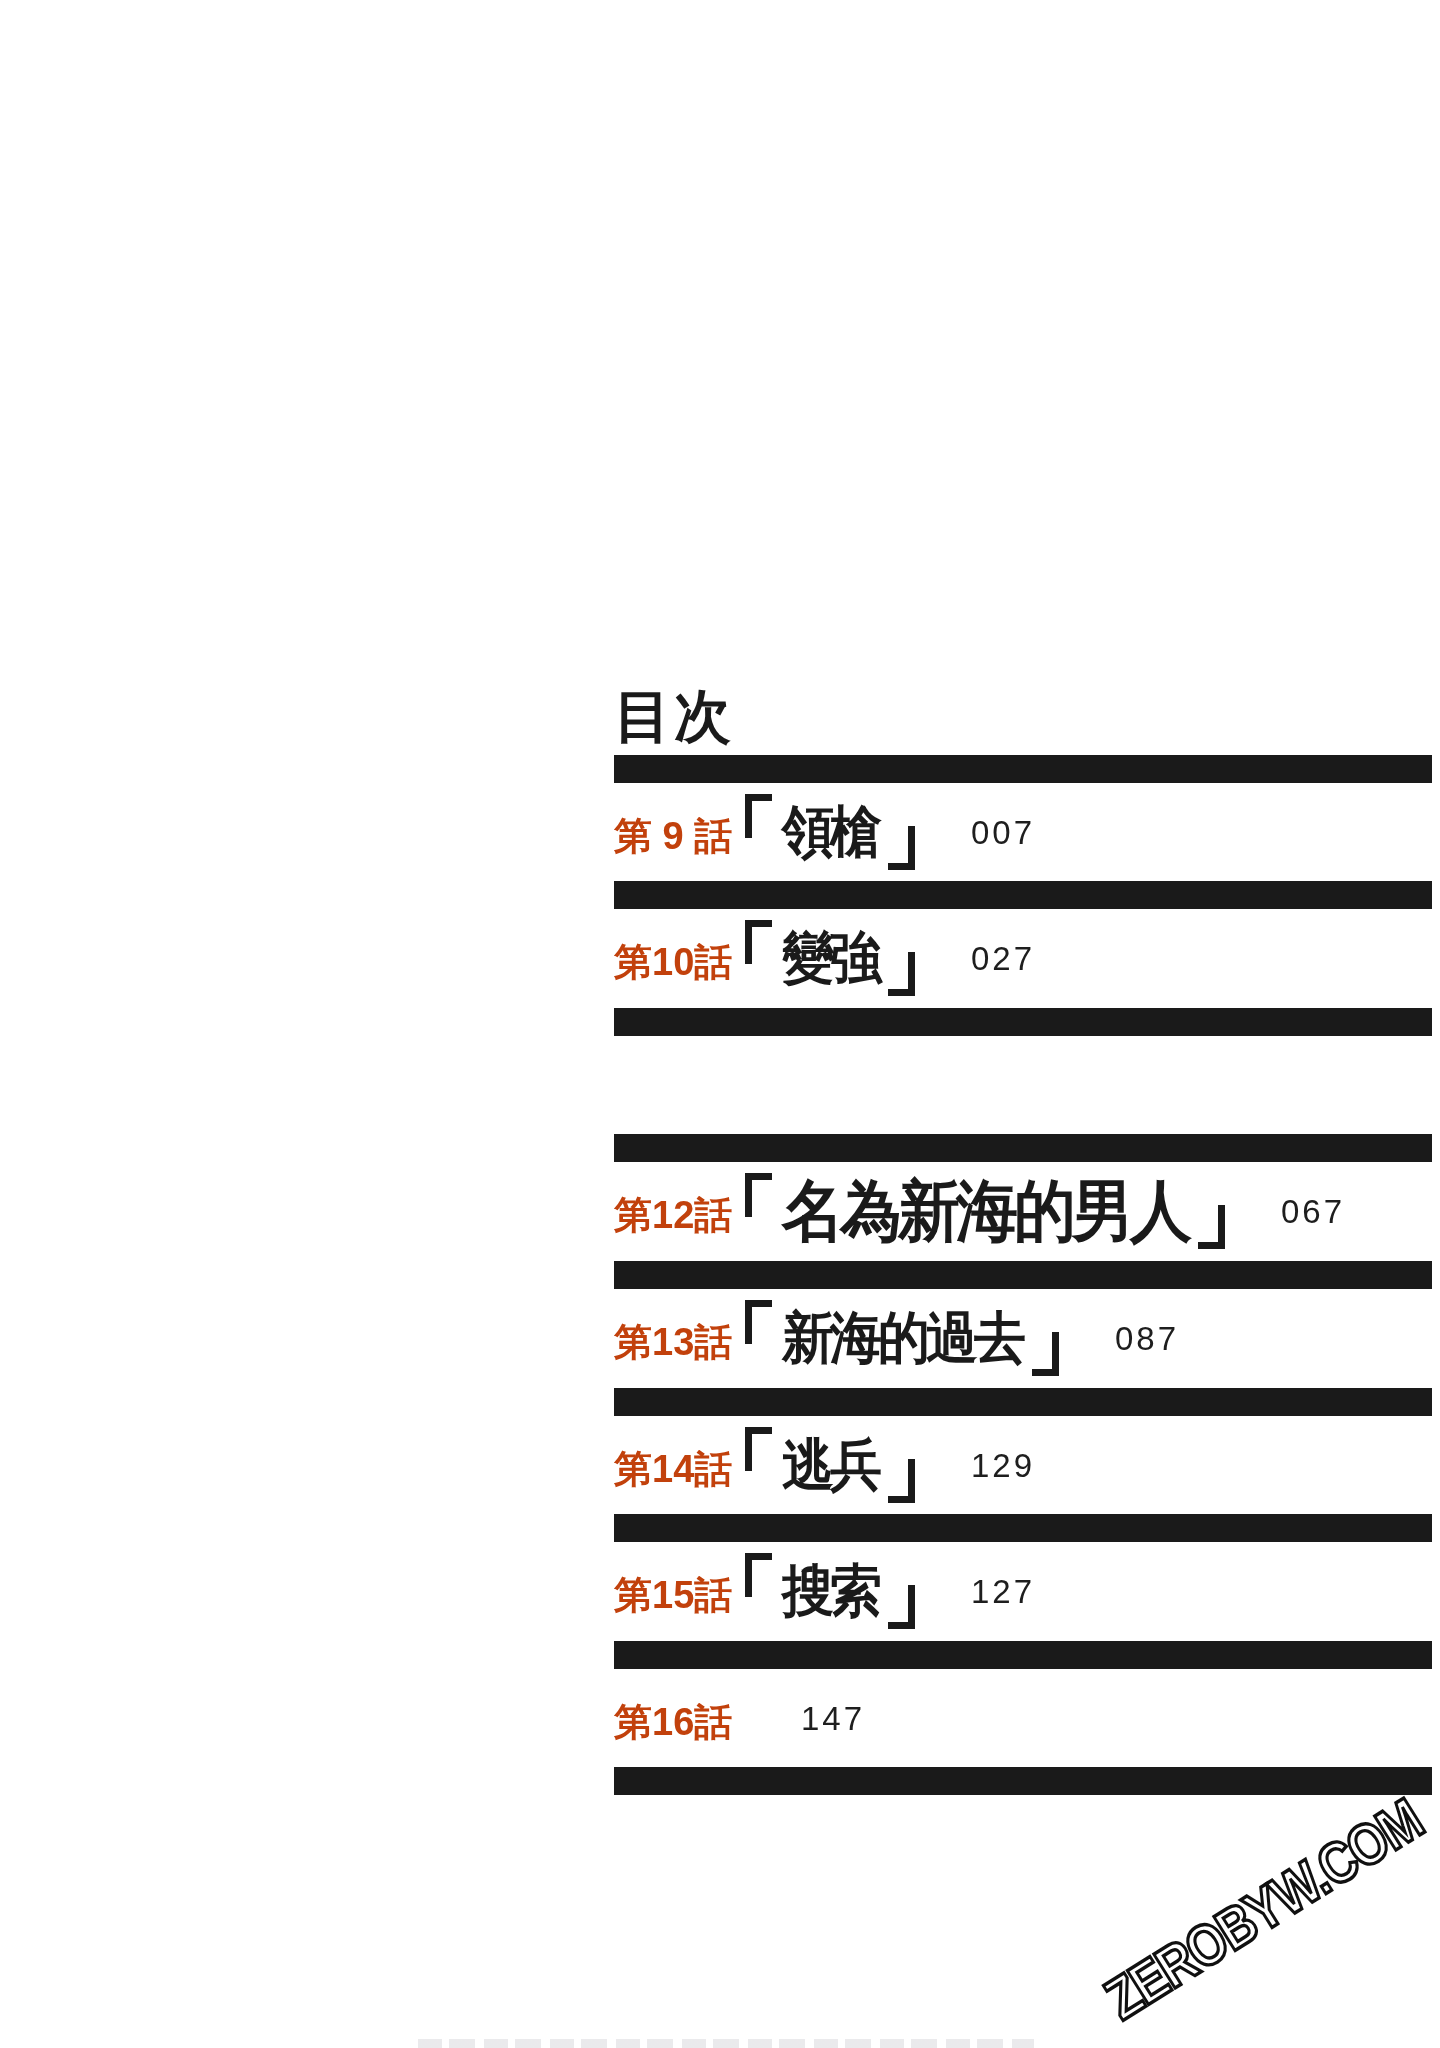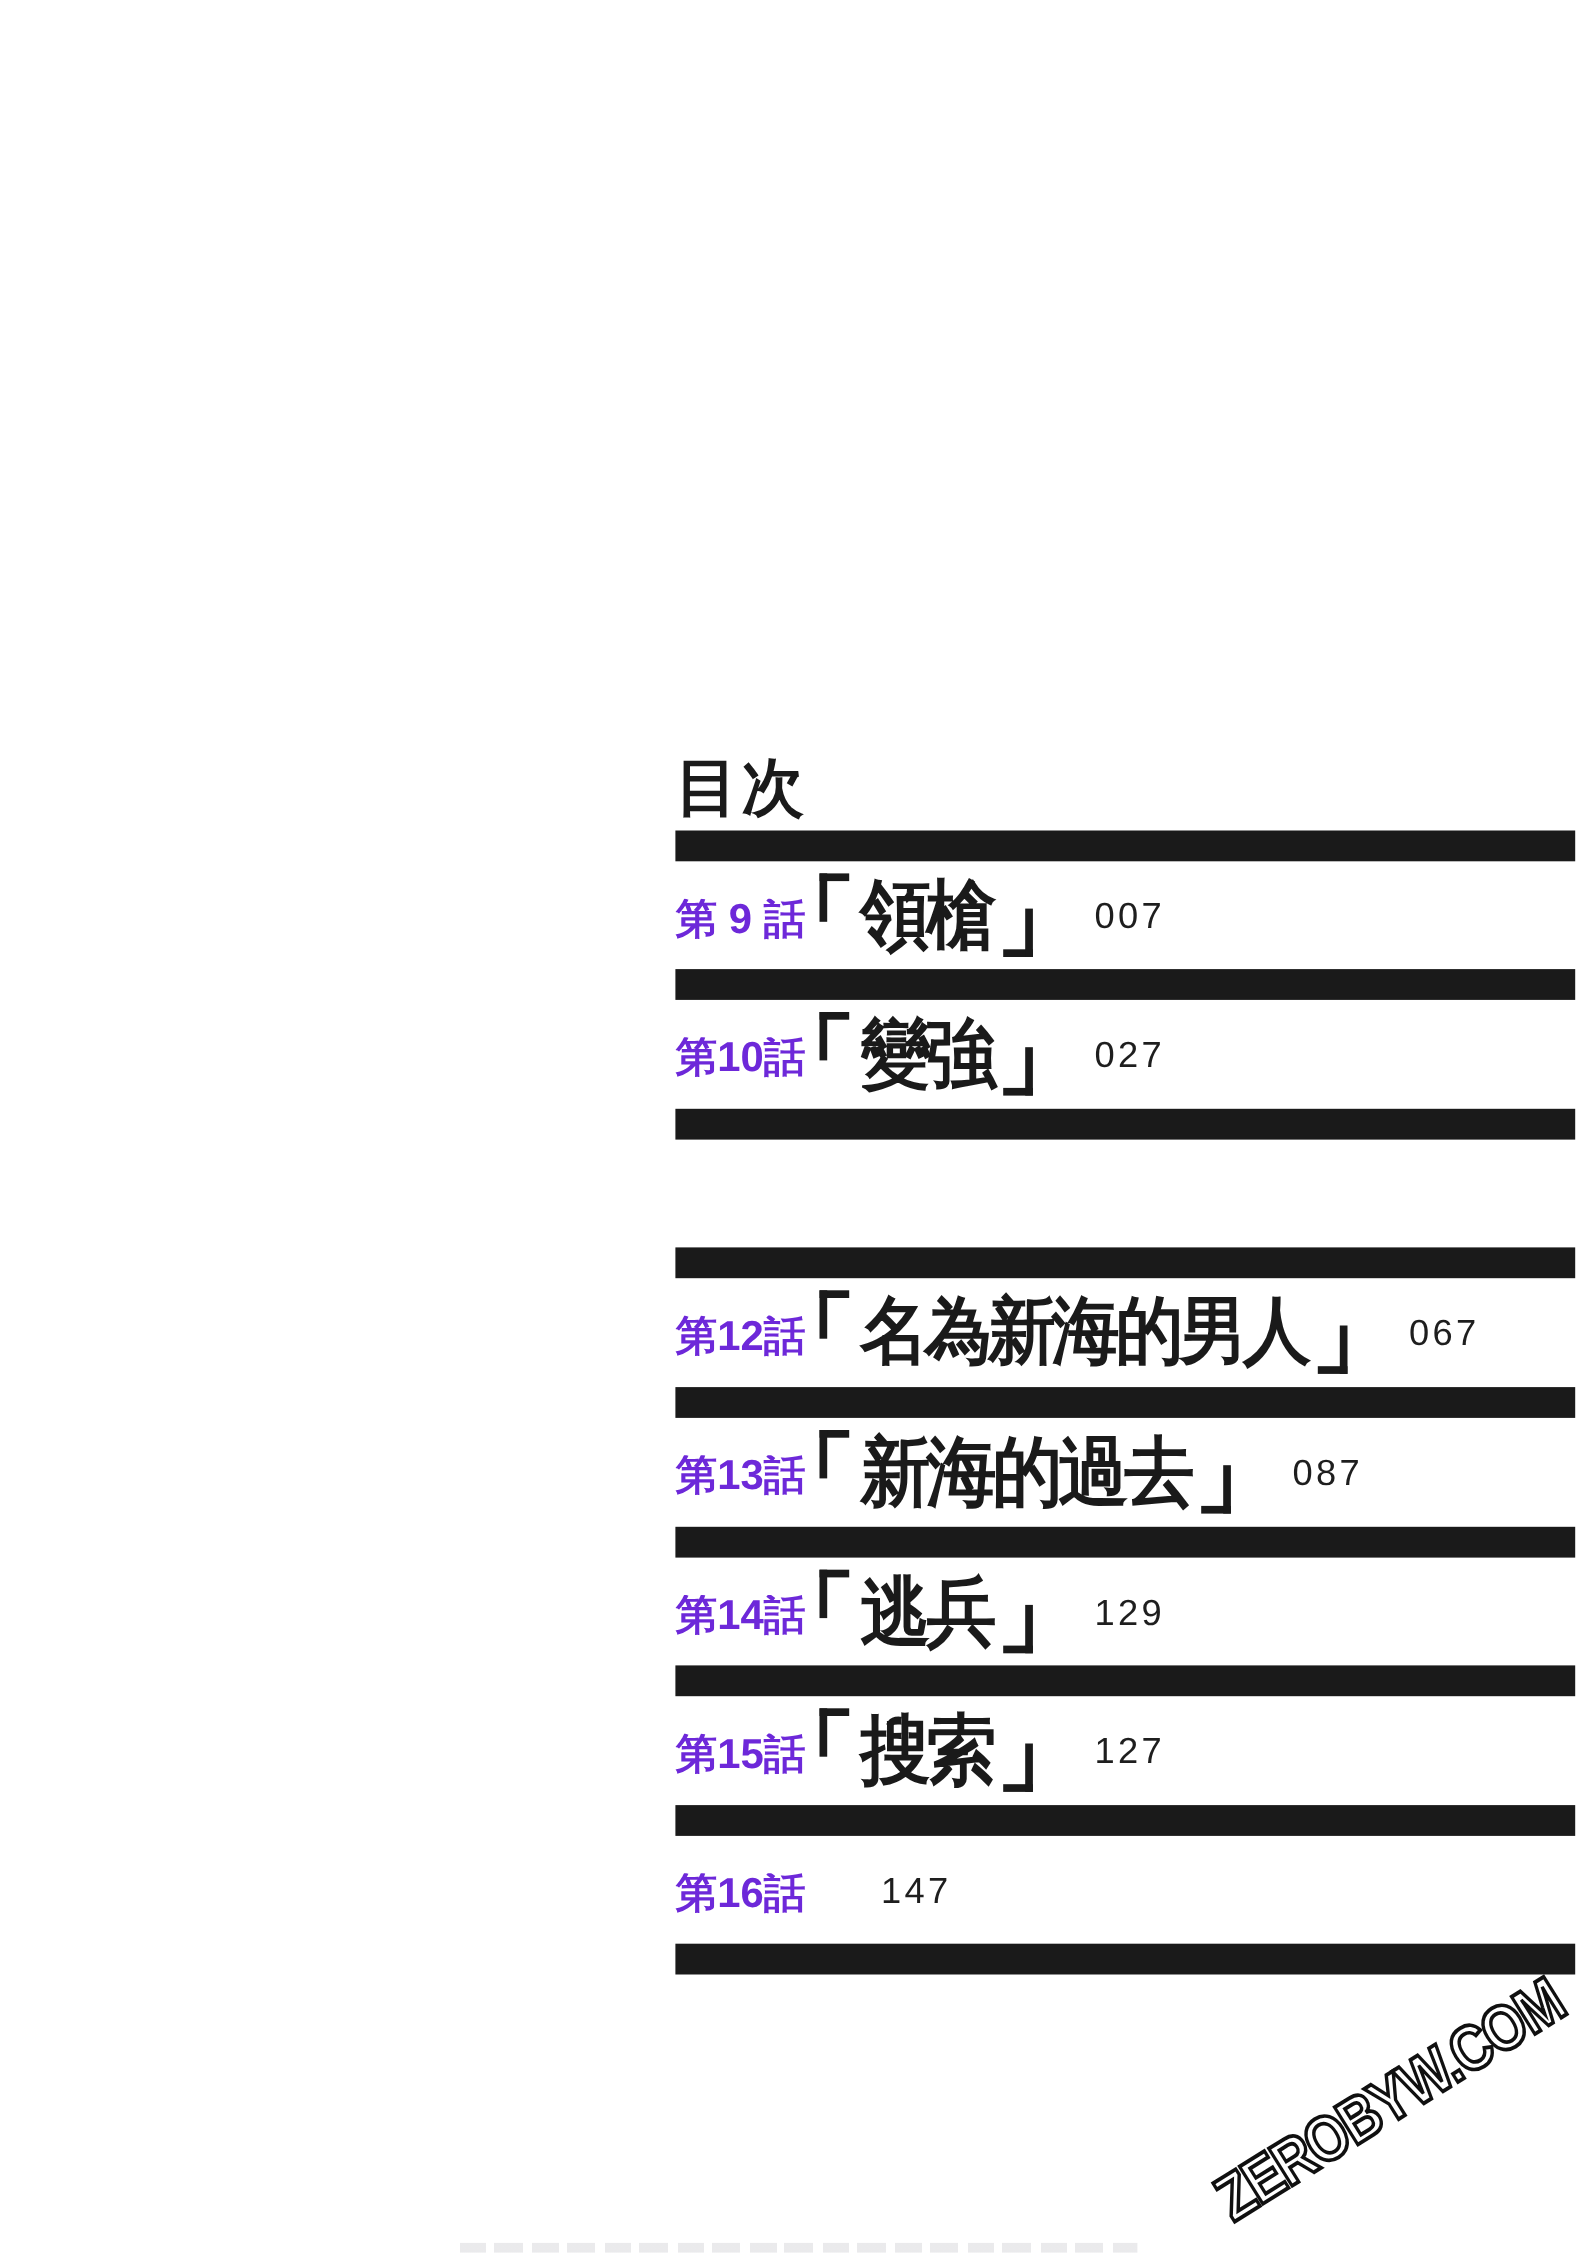--- a/index.html
+++ b/index.html
@@ -29,25 +29,25 @@
   .entry{
     position:absolute;left:614px;width:826px;height:98px;
     display:flex;align-items:center;
   }
   .entry.e0{top:783px;} .entry.e1{top:909px;} .entry.e2{top:1036px;}
   .entry.e3{top:1162px;} .entry.e4{top:1289px;} .entry.e5{top:1416px;}
   .entry.e6{top:1542px;} .entry.e7{top:1669px;}
   .chapter-label{
     flex:0 0 131px;width:131px;
     font-size:38px;line-height:1;font-weight:800;
-    color:#6d28d9;margin-top:8px;white-space:nowrap;overflow:hidden;
+    color:#c2410c;margin-top:8px;white-space:nowrap;overflow:hidden;
   }
   .chapter-title{
     display:inline-flex;align-items:center;height:78px;
-    font-size:64px;line-height:1;font-weight:800;
+    font-size:52px;line-height:1;font-weight:800;
     color:#1a1a1a;letter-spacing:-4px;white-space:nowrap;
   }
   .entry.e3 .chapter-title{font-size:62px;letter-spacing:-4px;}
   .title-text{display:inline-block;transform:scaleY(1.08);}
   .br{
     box-sizing:border-box;display:inline-block;
     width:27px;height:44px;border:0 solid #1a1a1a;
   }
   .br.open{
     border-top-width:7px;border-left-width:7px;

